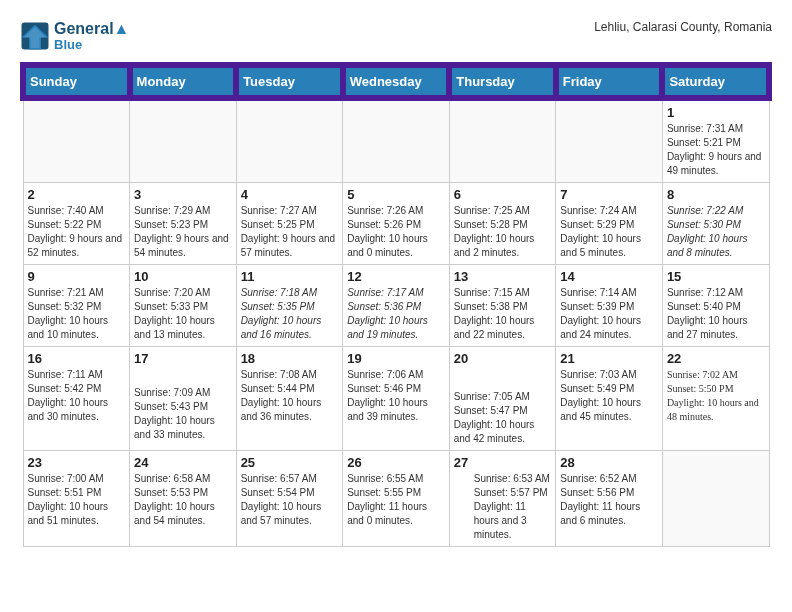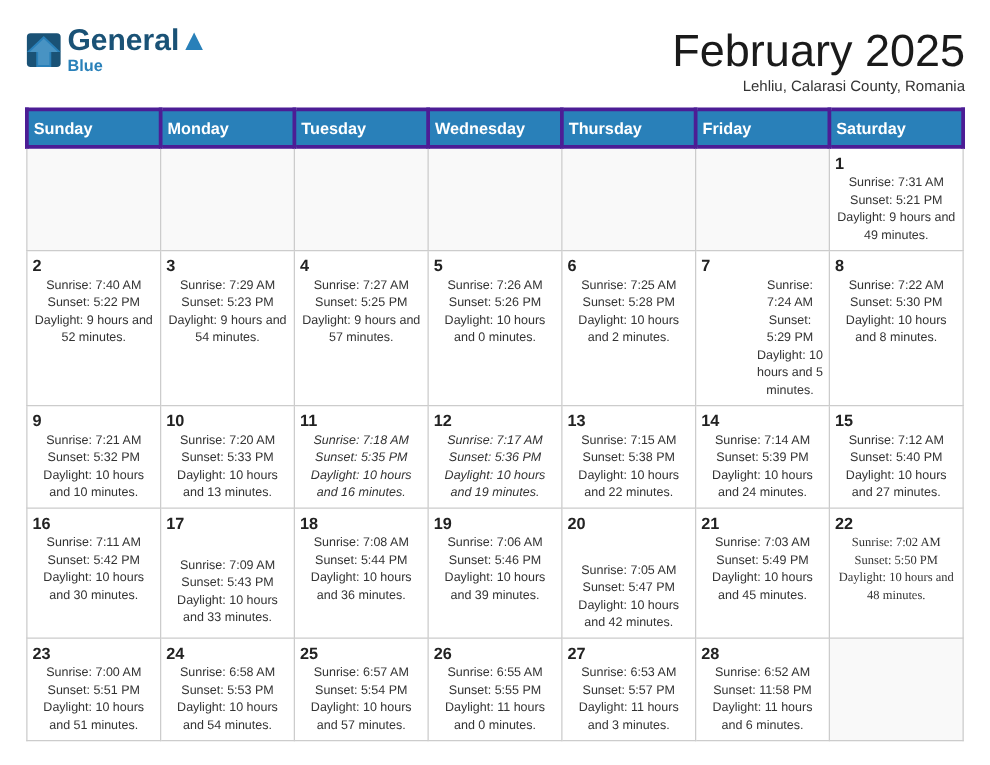--- a/index.html
+++ b/index.html
@@ -42,21 +42,21 @@
       border-collapse: collapse;
       font-size: 11px;
     }
     thead tr th {
       background: #2980b9;
       color: #fff;
       padding: 6px 4px;
       text-align: left;
       font-weight: bold;
       font-size: 13px;
-      border: 3px solid #4c1d95;
+      border: 6px solid #4c1d95;
     }
     tbody tr td {
       border: 1px solid #ccc;
       vertical-align: top;
       padding: 4px;
       width: calc(100% / 7);
       height: 80px;
       color: #222;
       background: #fff;
     }
@@ -65,40 +65,38 @@
     }
     .day-number {
       font-size: 13px;
       font-weight: bold;
       margin-bottom: 2px;
     }
     .day-detail {
       font-size: 10px;
       color: #333;
       line-height: 1.4;
-      text-align: center;
     }
   </style>
 </head>
 <body>
 
 <div class="header-area">
   <div class="logo">
     <svg class="logo-icon" viewBox="0 0 40 40">
       <rect x="2" y="2" width="36" height="36" rx="4" fill="#1a5276"></rect>
       <polygon points="20,5 38,22 28,22 28,38 12,38 12,22 2,22" fill="#2980b9"></polygon>
       <polygon points="20,8 35,22 26,22 26,36 14,36 14,22 5,22" fill="#fff" opacity="0.15"></polygon>
     </svg>
     <div>
-      <div style="font-size:24px;font-weight:bold;color:#1a5276;line-height:1.1;">General<span style="color:#2980b9;">▲</span></div>
+      <div style="font-size:16px;font-weight:bold;color:#1a5276;line-height:1.1;">General<span style="color:#2980b9;">▲</span></div>
       <div style="font-size:13px;font-weight:bold;color:#2980b9;line-height:1.1;">Blue</div>
     </div>
   </div>
   <div class="title-area">
-    <div class="month-title">February 2025</div>
     <div class="location-title">Lehliu, Calarasi County, Romania</div>
   </div>
 </div>
 
 <table>
   <thead>
     <tr>
     <th>Sunday</th>
         <th>Monday</th>
         <th>Tuesday</th>
@@ -149,27 +147,27 @@
 Daylight: 10 hours and 0 minutes.</div>
         </td>
         <td>
           <div class="day-number">6</div>
           <div class="day-detail" style="white-space: pre-line;">Sunrise: 7:25 AM
 Sunset: 5:28 PM
 Daylight: 10 hours and 2 minutes.</div>
         </td>
         <td>
           <div class="day-number">7</div>
-          <div class="day-detail" style="white-space: pre-line; margin-left: 44px;">Sunrise: 7:24 AM
+          <div class="day-detail" style="white-space: pre-line;">Sunrise: 7:24 AM
 Sunset: 5:29 PM
 Daylight: 10 hours and 5 minutes.</div>
         </td>
         <td>
           <div class="day-number">8</div>
-          <div class="day-detail" style="white-space: pre-line;">Sunrise: 7:22 AM
+          <div class="day-detail" style="white-space: pre-line; font-style: italic;">Sunrise: 7:22 AM
 Sunset: 5:30 PM
 Daylight: 10 hours and 8 minutes.</div>
         </td>
       </tr>
       <tr>
         <td>
           <div class="day-number">9</div>
           <div class="day-detail" style="white-space: pre-line;">Sunrise: 7:21 AM
 Sunset: 5:32 PM
 Daylight: 10 hours and 10 minutes.</div>
@@ -275,26 +273,26 @@
 Daylight: 10 hours and 57 minutes.</div>
         </td>
         <td>
           <div class="day-number">26</div>
           <div class="day-detail" style="white-space: pre-line;">Sunrise: 6:55 AM
 Sunset: 5:55 PM
 Daylight: 11 hours and 0 minutes.</div>
         </td>
         <td>
           <div class="day-number">27</div>
-          <div class="day-detail" style="white-space: pre-line;">Sunrise: 6:53 AM
+          <div class="day-detail" style="white-space: pre-line; margin-left: 20px;">Sunrise: 6:53 AM
 Sunset: 5:57 PM
 Daylight: 11 hours and 3 minutes.</div>
         </td>
         <td>
           <div class="day-number">28</div>
           <div class="day-detail" style="white-space: pre-line;">Sunrise: 6:52 AM
-Sunset: 11:58 PM
+Sunset: 5:56 PM
 Daylight: 11 hours and 6 minutes.</div>
         </td>
         <td class="empty"></td>
       </tr>
     </tbody>
 </table>
 
 </body></html>

